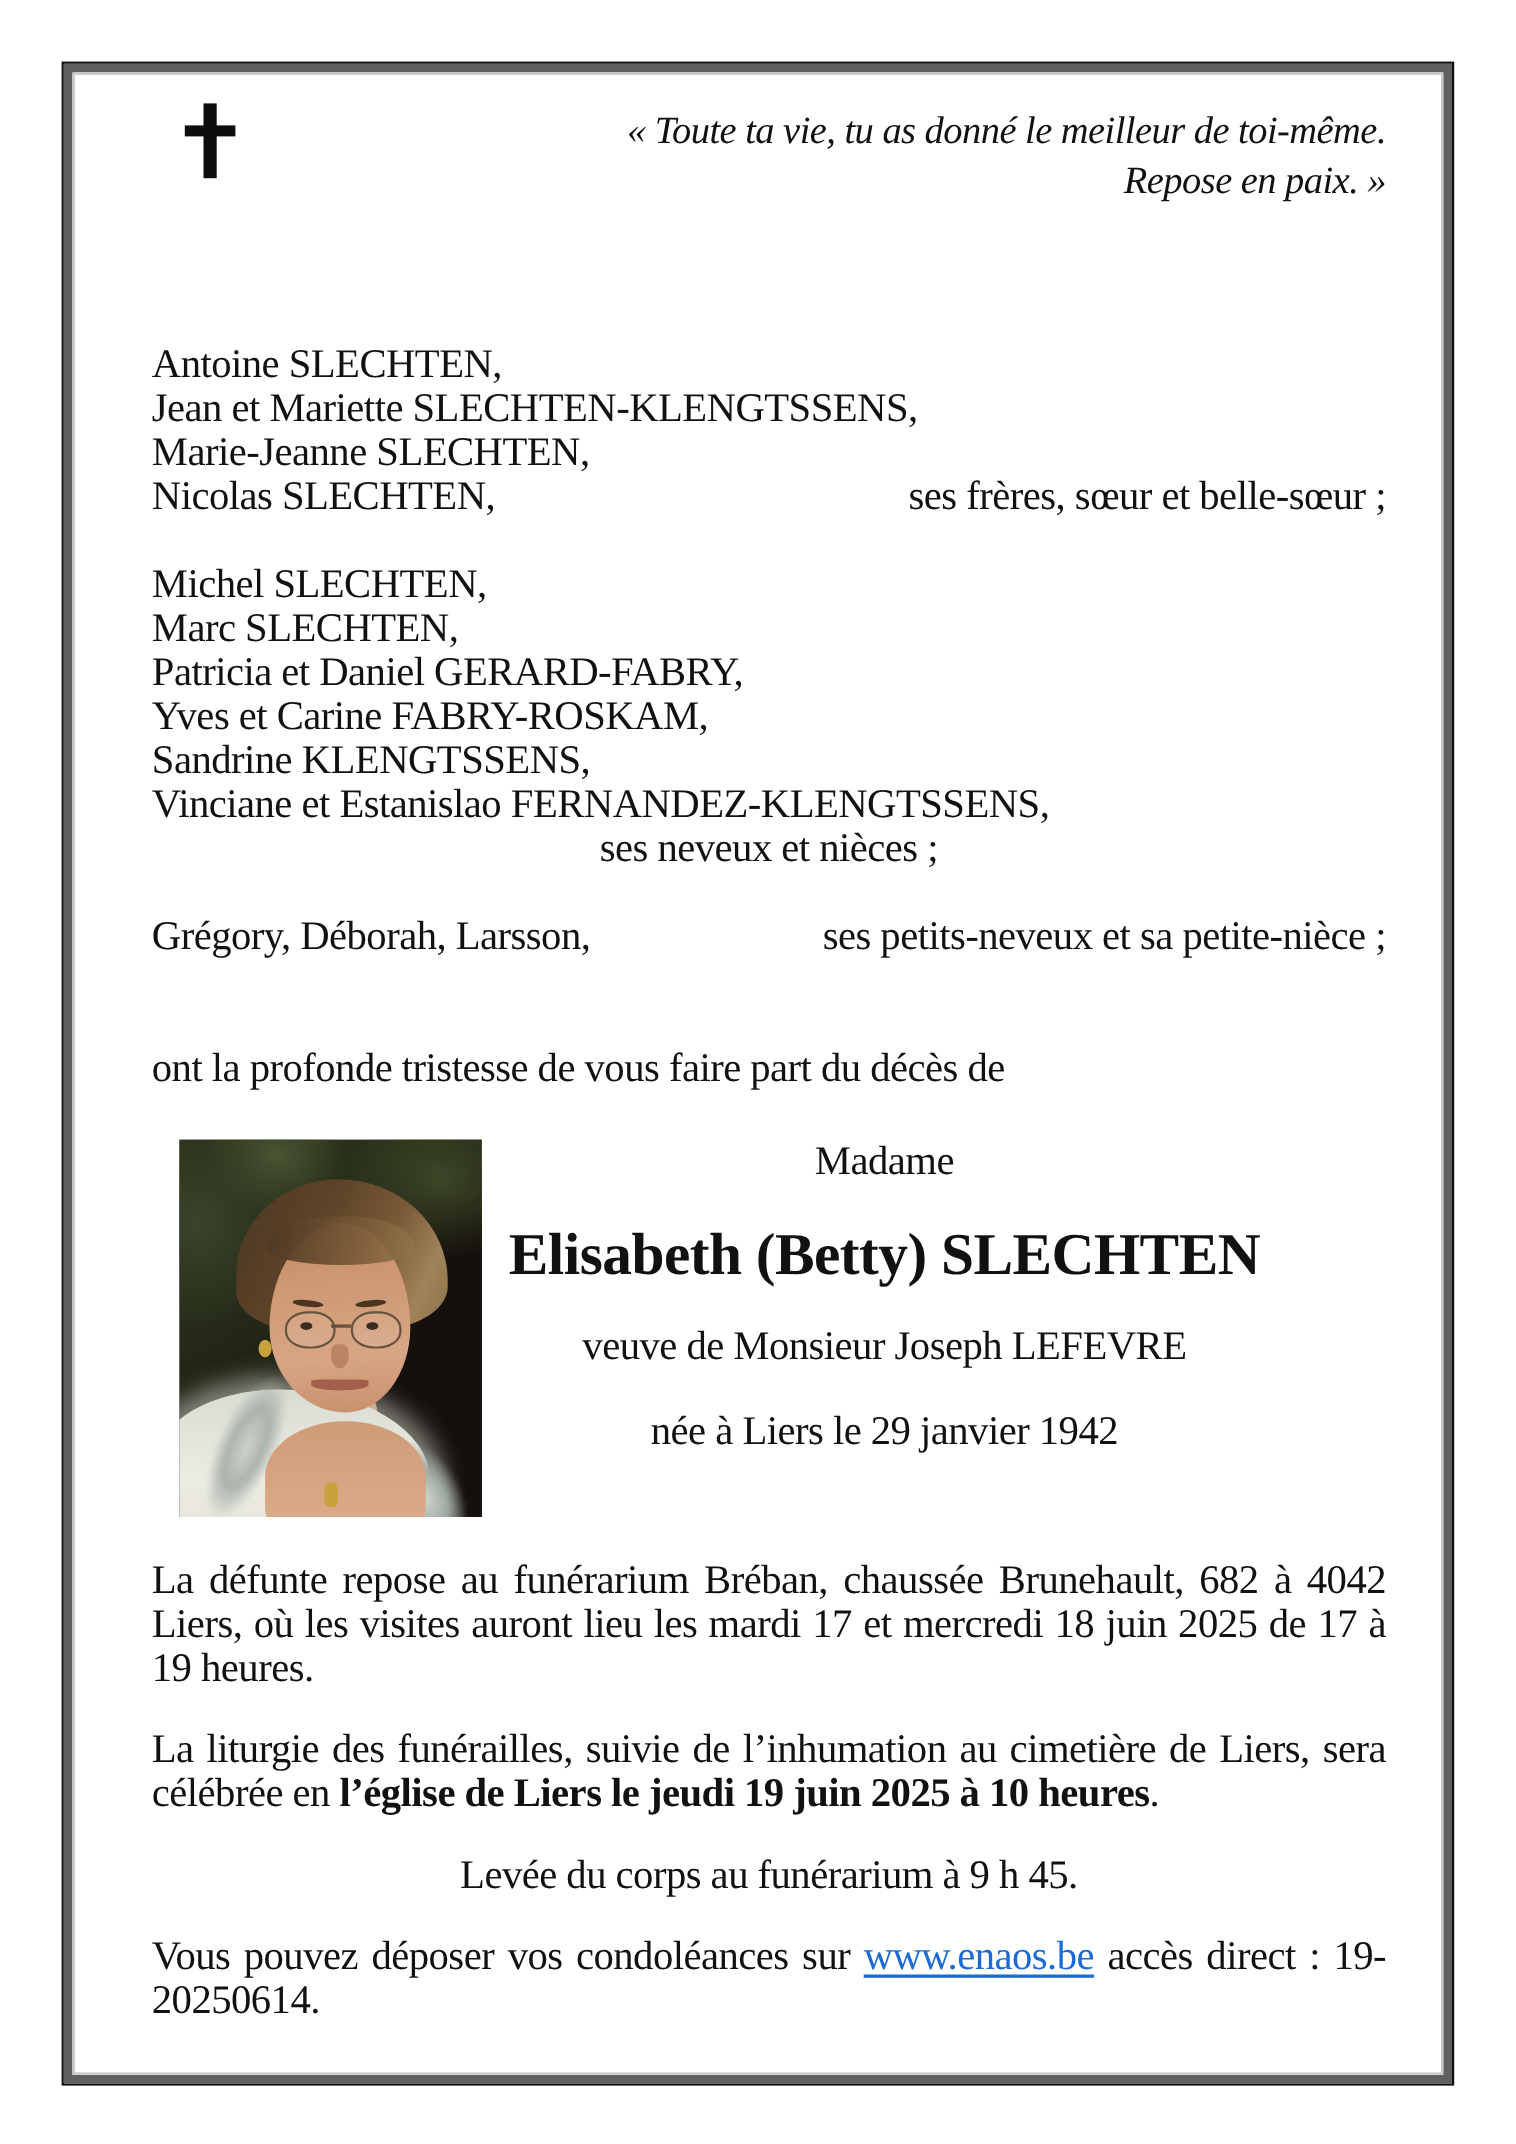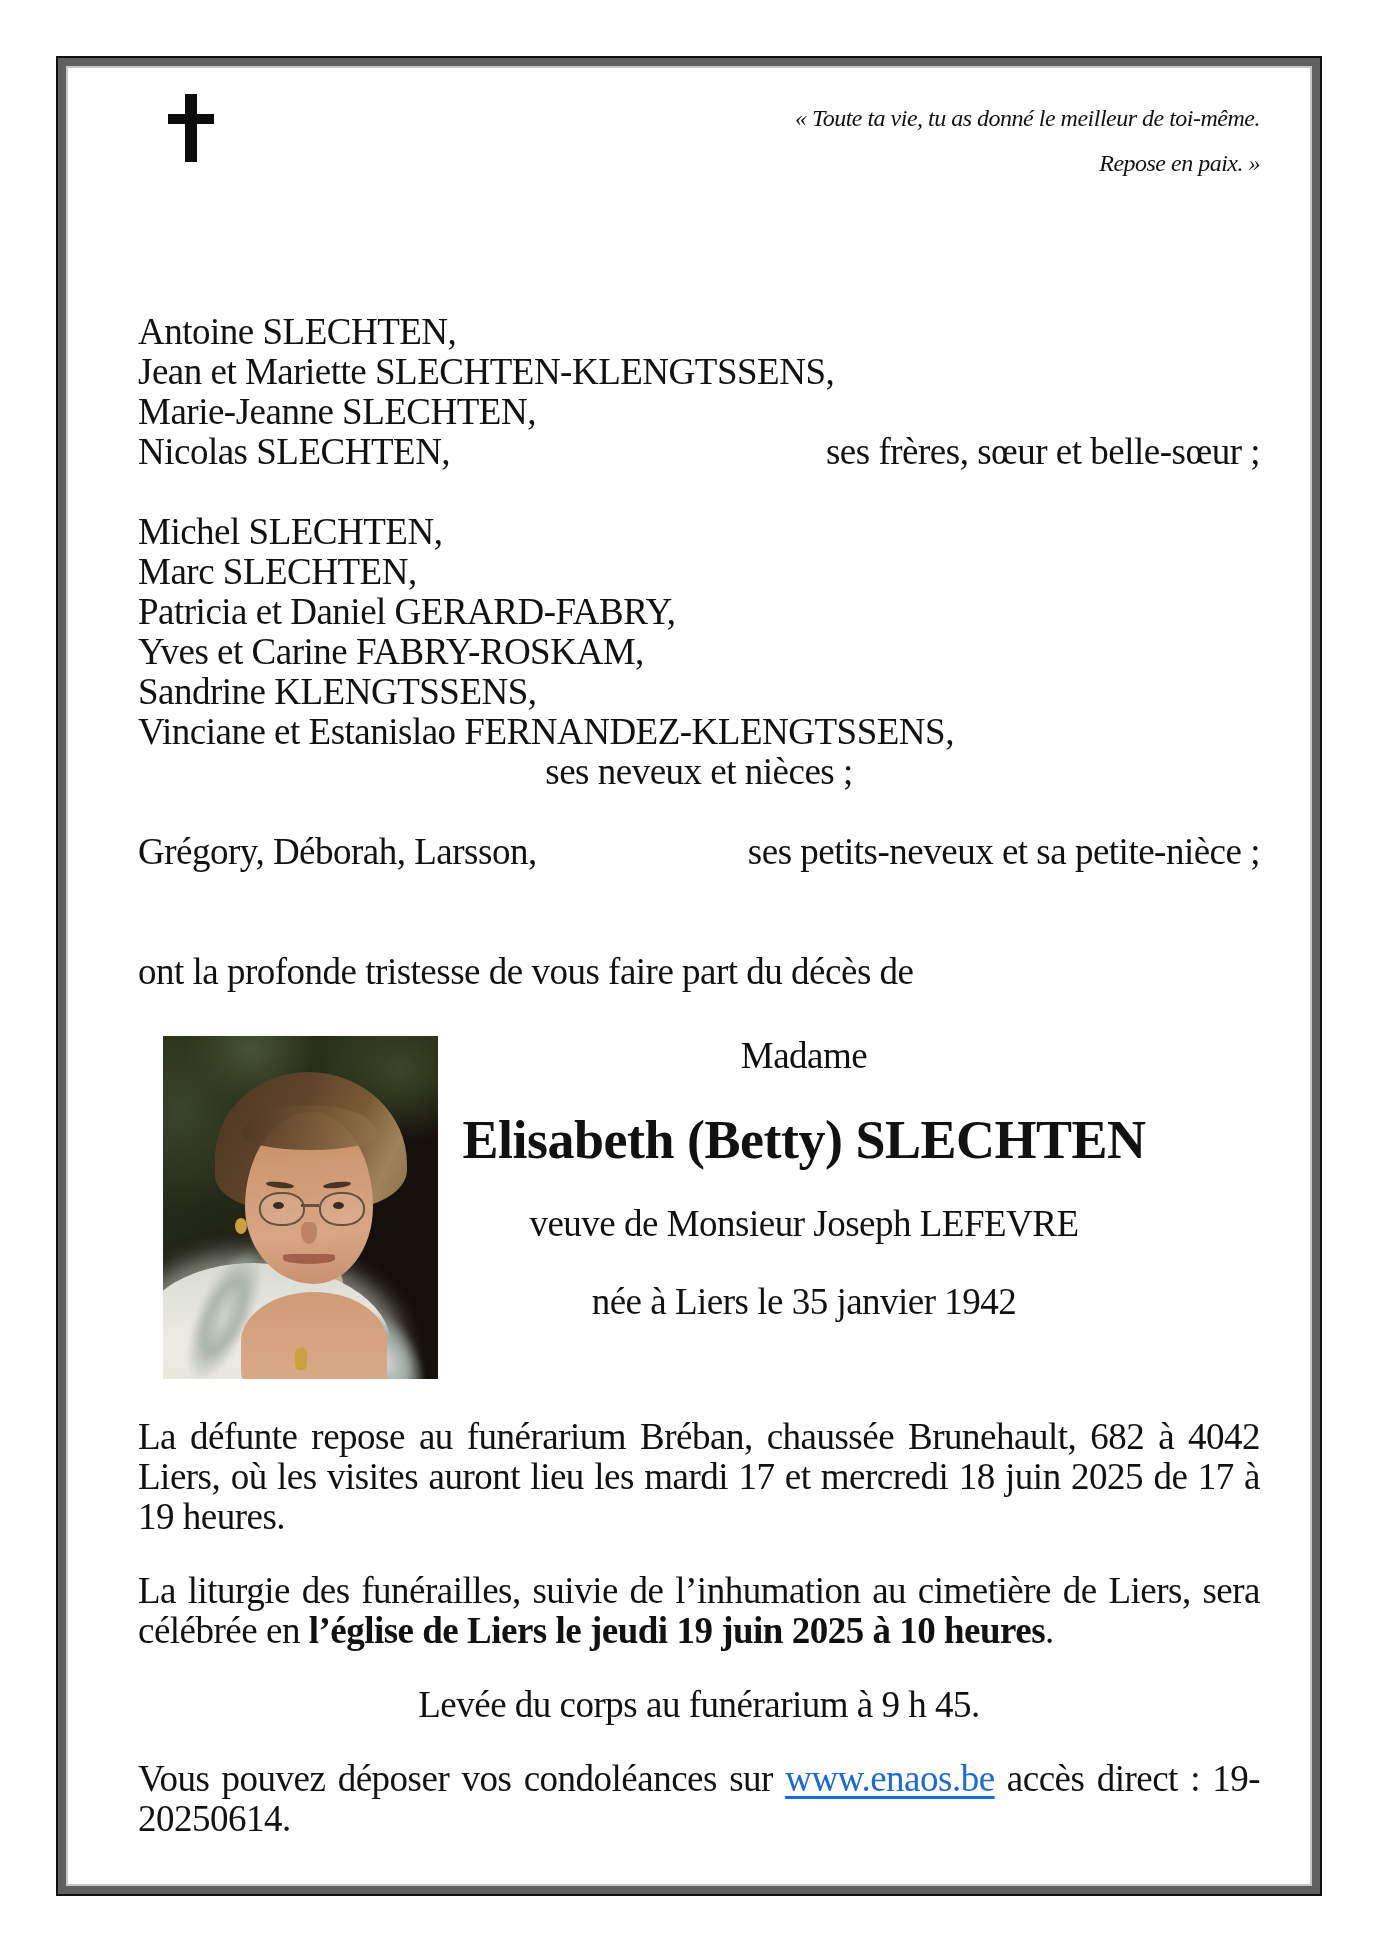--- a/index.html
+++ b/index.html
@@ -11,21 +11,21 @@
                  border:2px solid #101010; box-sizing:border-box; }
   .frame-mid   { width:100%; height:100%; border:8px solid #606060; box-sizing:border-box; }
   .frame-inner { width:100%; height:100%; border:2px solid #c7c7c7; box-sizing:border-box;
                  background:#fff; padding:20px 50px 0 70px; overflow:hidden; }
 
   
   .header-row { display:flex; justify-content:space-between; align-items:flex-start; height:172px; }
   .cross { position:relative; width:46px; height:68px; margin:6px 0 0 30px; flex:none; }
   .cross-v { position:absolute; left:17px; top:0; width:12px; height:68px; background:#0d0d0d; }
   .cross-h { position:absolute; left:0; top:20px; width:46px; height:10px; background:#0d0d0d; }
-  .quote { text-align:right; font-style:italic; font-size:24px; line-height:45px;
+  .quote { text-align:right; font-style:italic; font-size:35px; line-height:45px;
            letter-spacing:-0.5px; margin-top:8px; }
 
   
   .txt   { font-size:37px; line-height:40px; letter-spacing:-0.5px; }
   .names { margin-top:52px; }
   .nrow  { display:flex; justify-content:space-between; }
   .rline { text-align:center; }
   .gap   { height:40px; }
 
   
@@ -168,21 +168,21 @@
         <div class="ph-eye r"></div>
         <div class="ph-nose"></div>
         <div class="ph-mouth"></div>
         <div class="ph-earring"></div>
         <div class="ph-necklace"></div>
       </div>
       <div class="announce-col txt">
         <div class="madame">Madame</div>
         <div class="big-name">Elisabeth (Betty) SLECHTEN</div>
         <div class="center-line first">veuve de Monsieur Joseph LEFEVRE</div>
-        <div class="center-line">née à Liers le 35 janvier 1942</div>
+        <div class="center-line">née à Liers le 29 janvier 1942</div>
       </div>
     </div>
 
     <p class="para txt first-after">La défunte repose au funérarium Bréban, chaussée Brunehault, 682 à 4042 Liers, où les visites auront lieu les mardi 17 et mercredi 18 juin 2025 de 17 à 19 heures.</p>
 
     <p class="para txt"><span>La liturgie des funérailles, suivie de l’inhumation au cimetière de Liers, sera célébrée en </span><b>l’église de Liers le jeudi 19 juin 2025 à 10 heures</b><span>.</span></p>
 
     <p class="para txt centered">Levée du corps au funérarium à 9 h 45.</p>
 
     <p class="para txt"><span>Vous pouvez déposer vos condoléances sur </span><a class="enaos" href="#">www.enaos.be</a><span> accès direct : 19-20250614.</span></p>

